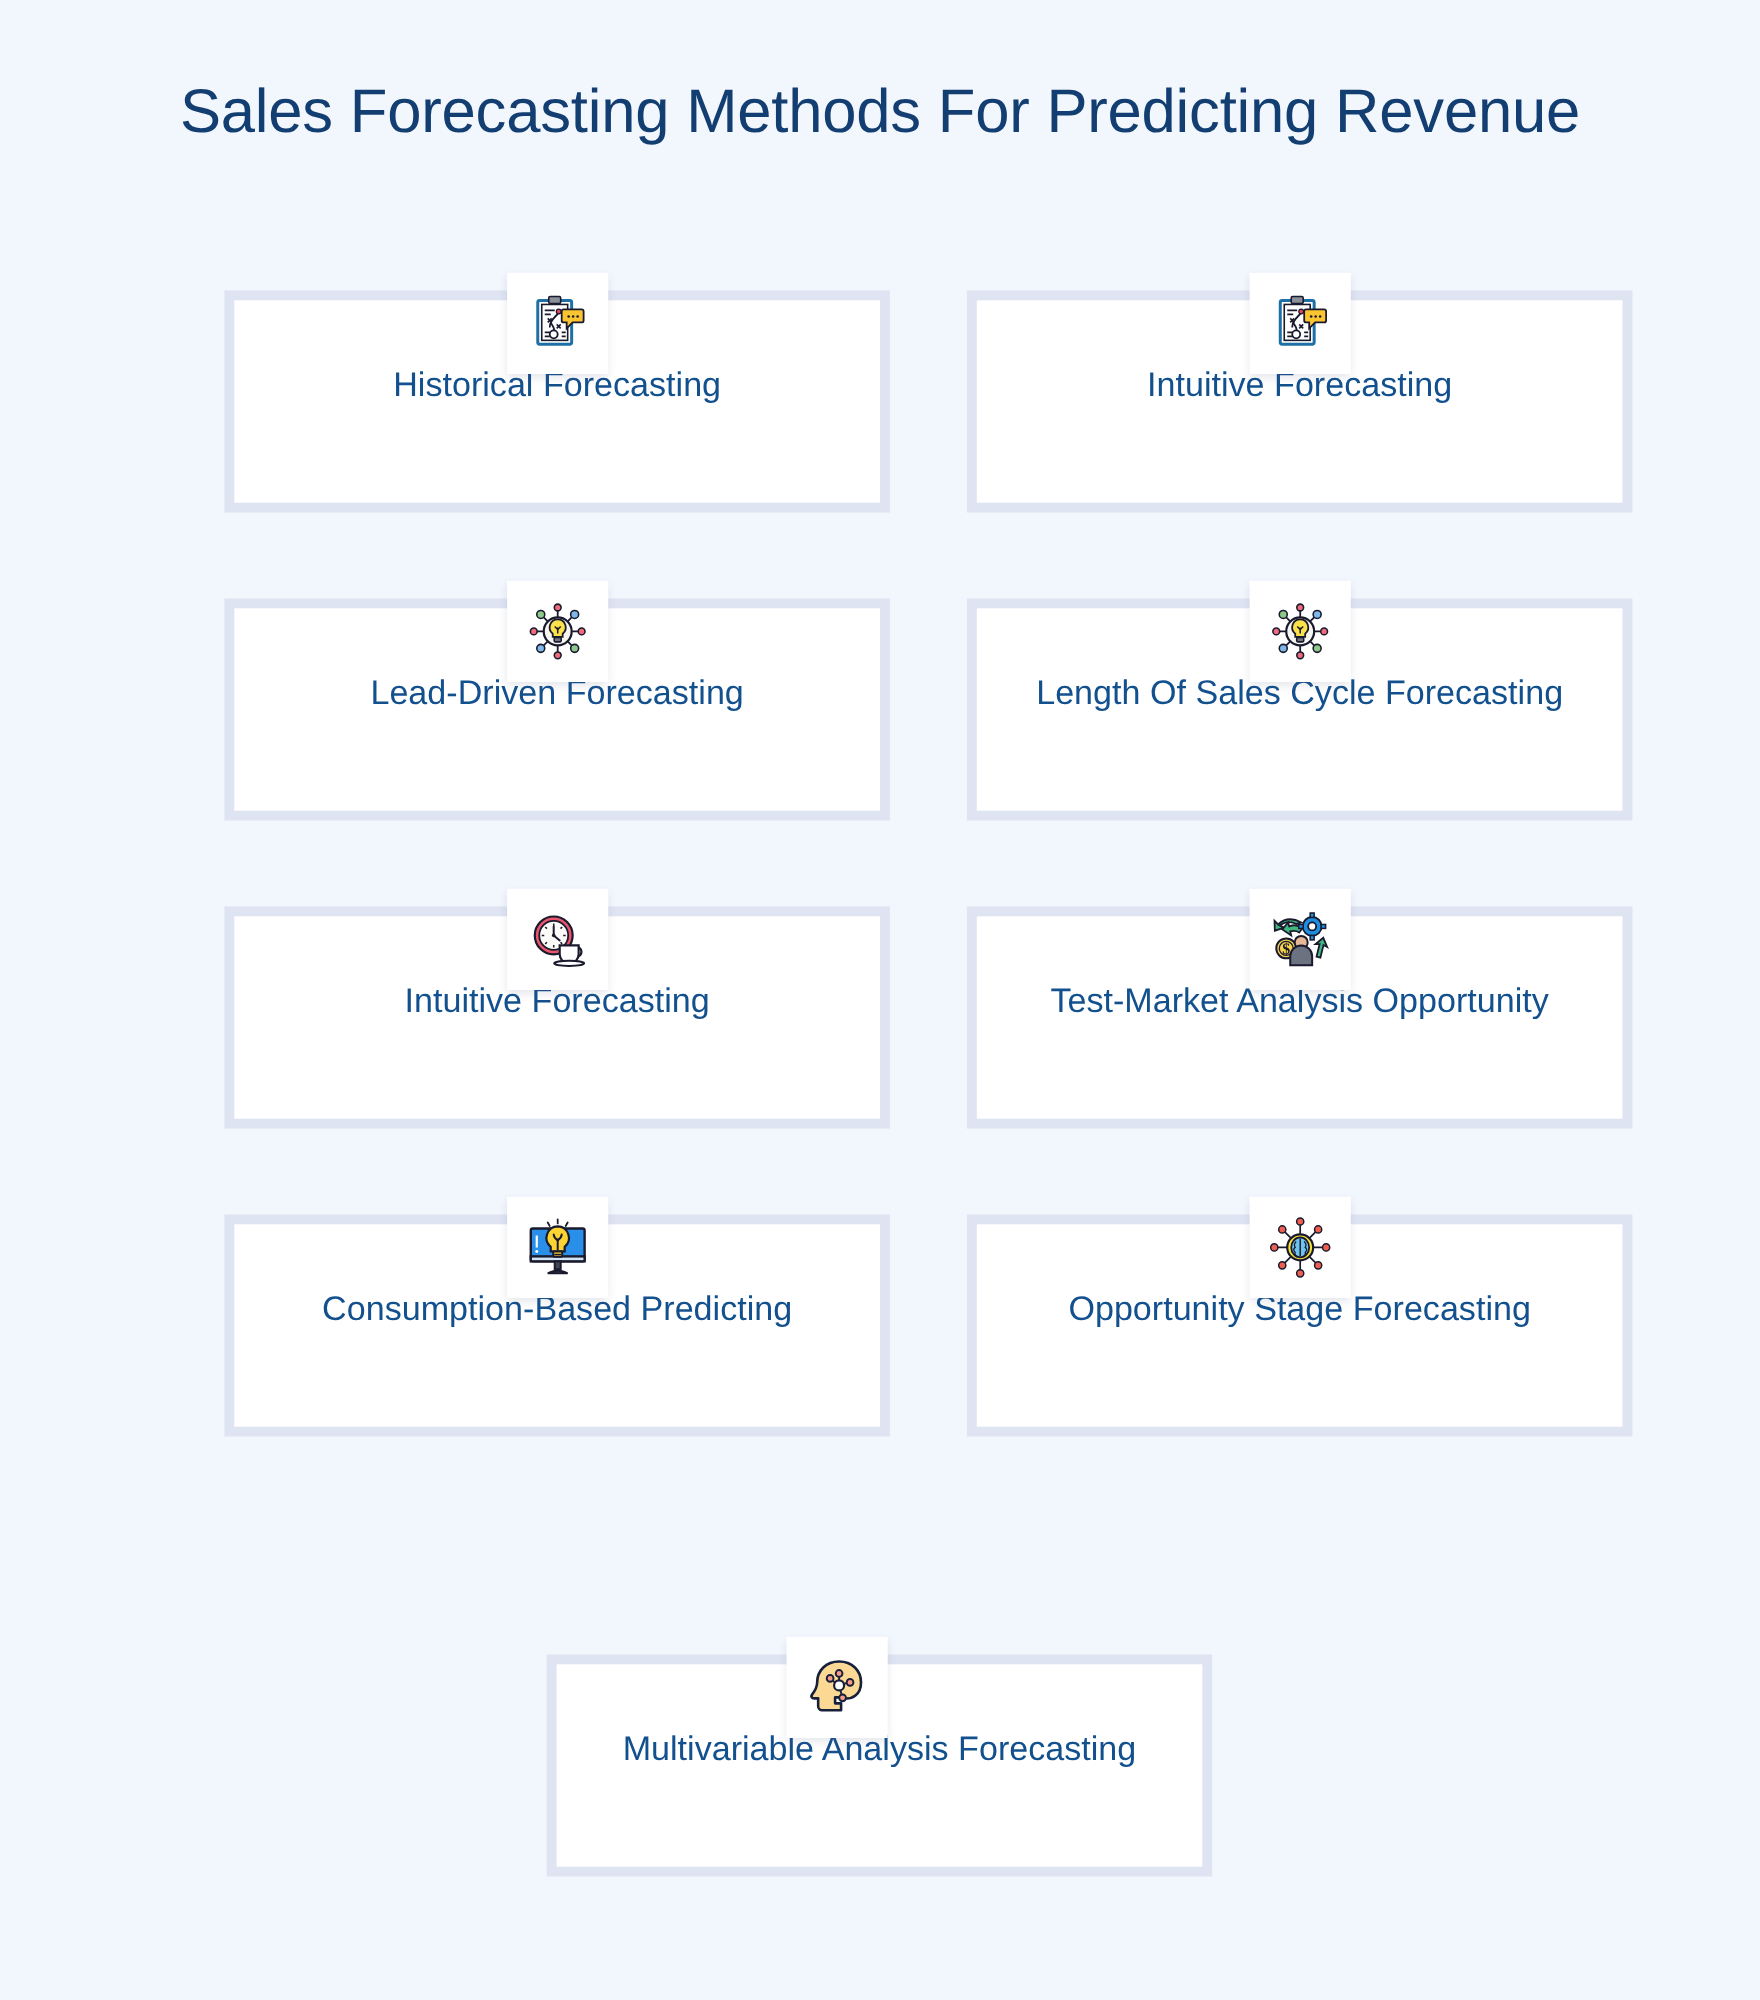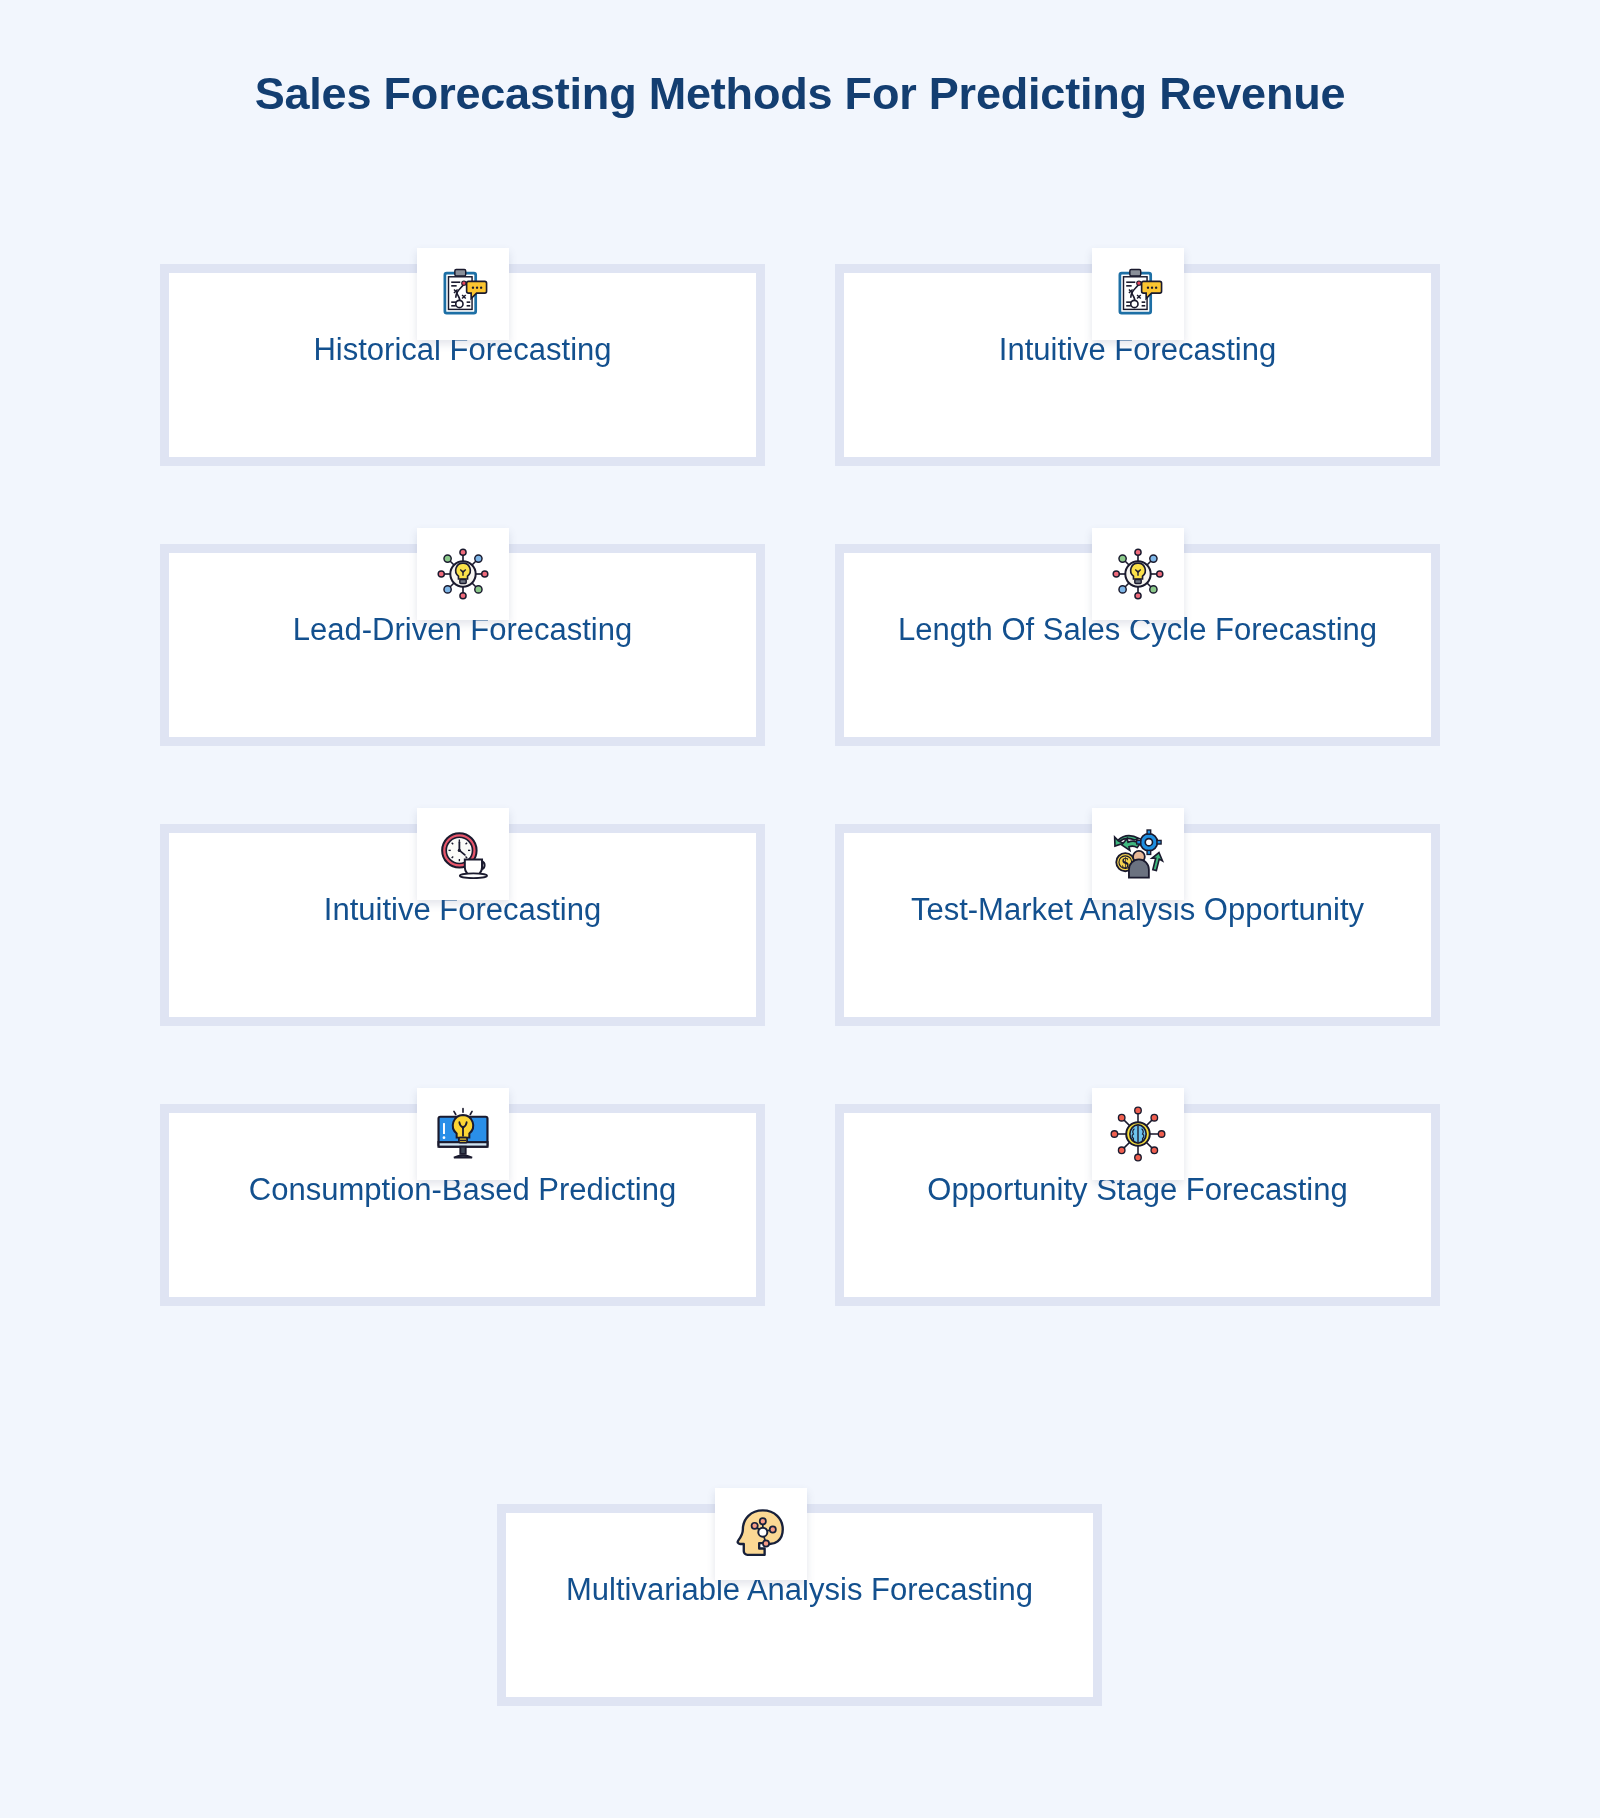--- a/index.html
+++ b/index.html
@@ -20,42 +20,43 @@
     height: 1818px;
     box-sizing: border-box;
   }
 
   .page-title {
     position: absolute;
     top: 68px;
     left: 0;
     width: 1600px;
     text-align: center;
-    font-size: 45px;
-    font-weight: bold;
+    font-size: 56px;
+    font-weight: normal;
     color: #133e71;
     letter-spacing: -0.2px;
     white-space: nowrap;
   }
 
   .grid {
     position: absolute;
     top: 248px;
     left: 160px;
     width: 1280px;
     display: grid;
     grid-template-columns: 605px 605px;
     column-gap: 70px;
     row-gap: 62px;
   }
 
   .card-wrap {
     position: relative;
     width: 605px;
     height: 218px;
+    margin-left: 44px;
   }
 
   
   .card-frame {
     position: absolute;
     left: 0;
     top: 16px;
     width: 605px;
     height: 202px;
     background: #dfe4f3;

